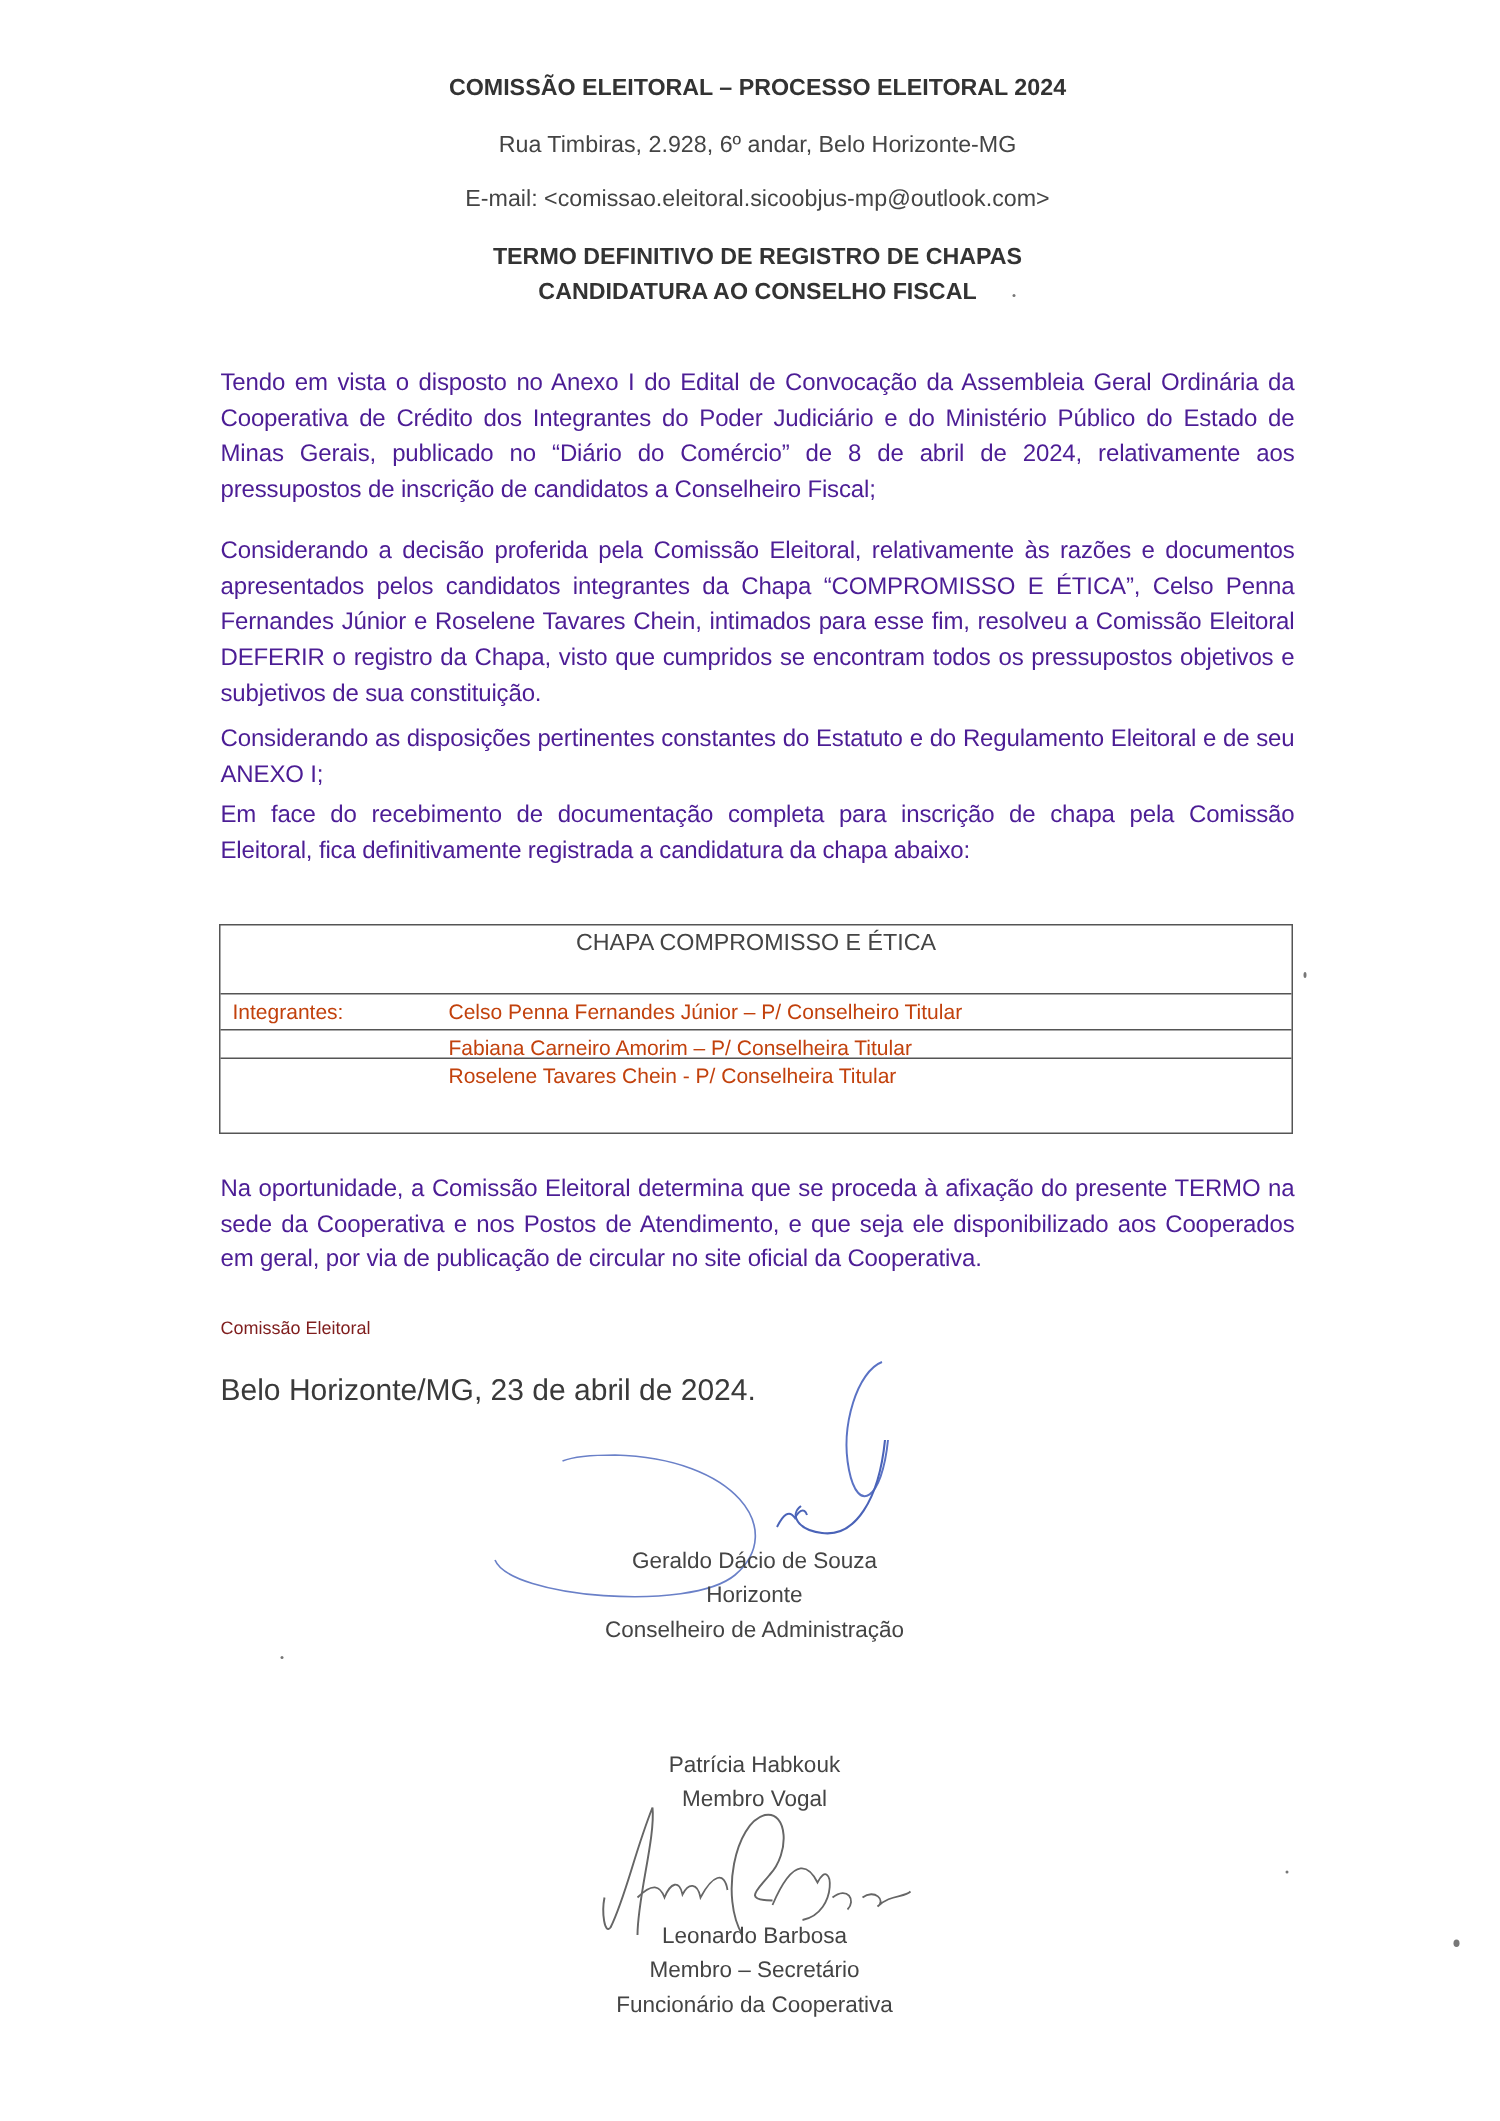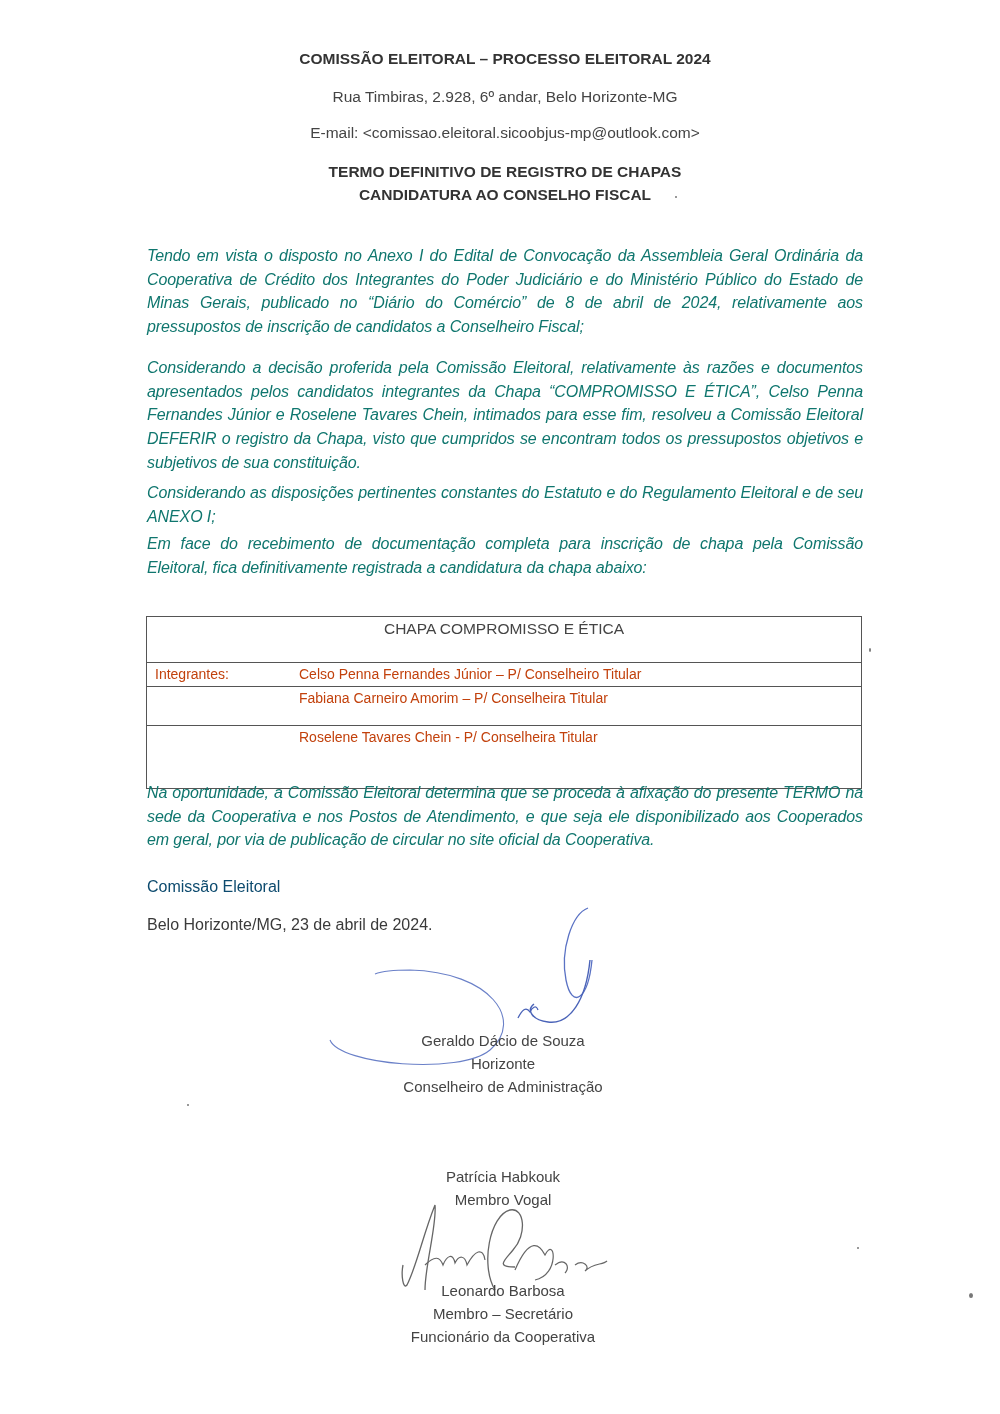--- a/index.html
+++ b/index.html
@@ -8,24 +8,24 @@
       font-family: "Liberation Sans", "DejaVu Sans", sans-serif;
       color: #3a3a3a;
     }
     .abs { position: absolute; }
     .center { left: 0; width: 1010px; text-align: center; }
     .hdr-bold { font-weight: bold; font-size: 15.5px; color: #333; }
     .hdr-plain { font-size: 15.5px; color: #444; }
     .para {
       position: absolute; left: 147px; width: 716px;
       font-size: 16px; line-height: 23.7px; text-align: justify;
-      color: #0f766e; letter-spacing: -0.1px; font-style: italic;
+      color: #4c1d95; letter-spacing: -0.1px;
     }
     .table-box {
-      position: absolute; left: 146px; top: 616px; width: 716px; height: 173px;
+      position: absolute; left: 146px; top: 616px; width: 716px; height: 140px;
       border: 1.2px solid #555; box-sizing: border-box;
     }
     .table-title {
       position: absolute; left: 0; width: 100%; top: 3px; text-align: center;
       font-size: 15.5px; color: #444;
     }
     .trow {
       position: absolute; left: 0; width: 100%; height: 23.5px;
       border-top: 1.2px solid #555; box-sizing: border-box;
       font-size: 14px; color: #c2410c; line-height: 22px;
@@ -51,29 +51,29 @@
 
 <div class="table-box">
   <div class="table-title">CHAPA COMPROMISSO E ÉTICA</div>
   <div class="trow" style="top:45px;">
     <span class="label">Integrantes:</span>
     <span class="val">Celso Penna Fernandes Júnior – P/ Conselheiro Titular</span>
   </div>
   <div class="trow" style="top:68.5px;">
     <span class="val">Fabiana Carneiro Amorim – P/ Conselheira Titular</span>
   </div>
-  <div class="trow" style="top:108px;">
+  <div class="trow" style="top:88px;">
     <span class="val">Roselene Tavares Chein - P/ Conselheira Titular</span>
   </div>
 </div>
 
 <div class="para" style="top:781px;">Na oportunidade, a Comissão Eleitoral determina que se proceda à afixação do presente TERMO na sede da Cooperativa e nos Postos de Atendimento, e que seja ele disponibilizado aos Cooperados em geral, por via de publicação de circular no site oficial da Cooperativa.</div>
 
-<div class="abs" style="left:147px; top:878px; font-size:16px; color:#0c4a6e;">Comissão Eleitoral</div>
-<div class="abs" style="left:147px; top:916px; font-size:16px; color:#3a3a3a;">Belo Horizonte/MG, 23 de abril de 2024.</div>
+<div class="abs" style="left:147px; top:878px; font-size:12px; color:#7f1d1d;">Comissão Eleitoral</div>
+<div class="abs" style="left:147px; top:916px; font-size:20px; color:#3a3a3a;">Belo Horizonte/MG, 23 de abril de 2024.</div>
 
 <svg class="abs" style="left:320px; top:900px;" width="300" height="170" viewBox="0 0 300 170">
   <path d="M268,8 C252,14 240,50 246,80 C252,110 268,100 272,60" fill="none" stroke="#5a72c4" stroke-width="1.3"></path>
   <path d="M270,60 C266,100 250,125 228,122 C212,120 206,110 214,104" fill="none" stroke="#4a63b8" stroke-width="1.4"></path>
   <path d="M198,118 C202,110 206,106 210,112 C212,108 216,104 218,110" fill="none" stroke="#4a63b8" stroke-width="1.3"></path>
   <path d="M10,140 C20,165 140,175 170,150 C205,120 170,72 90,70 C70,70 60,72 55,74" fill="none" stroke="#6a80c8" stroke-width="1.1"></path>
 </svg>
 <div class="sig-text" style="left:353px; width:300px; top:1032px;">Geraldo Dácio de Souza</div>
 <div class="sig-text" style="left:353px; width:300px; top:1055px;">Horizonte</div>
 <div class="sig-text" style="left:353px; width:300px; top:1078px;">Conselheiro de Administração</div>

